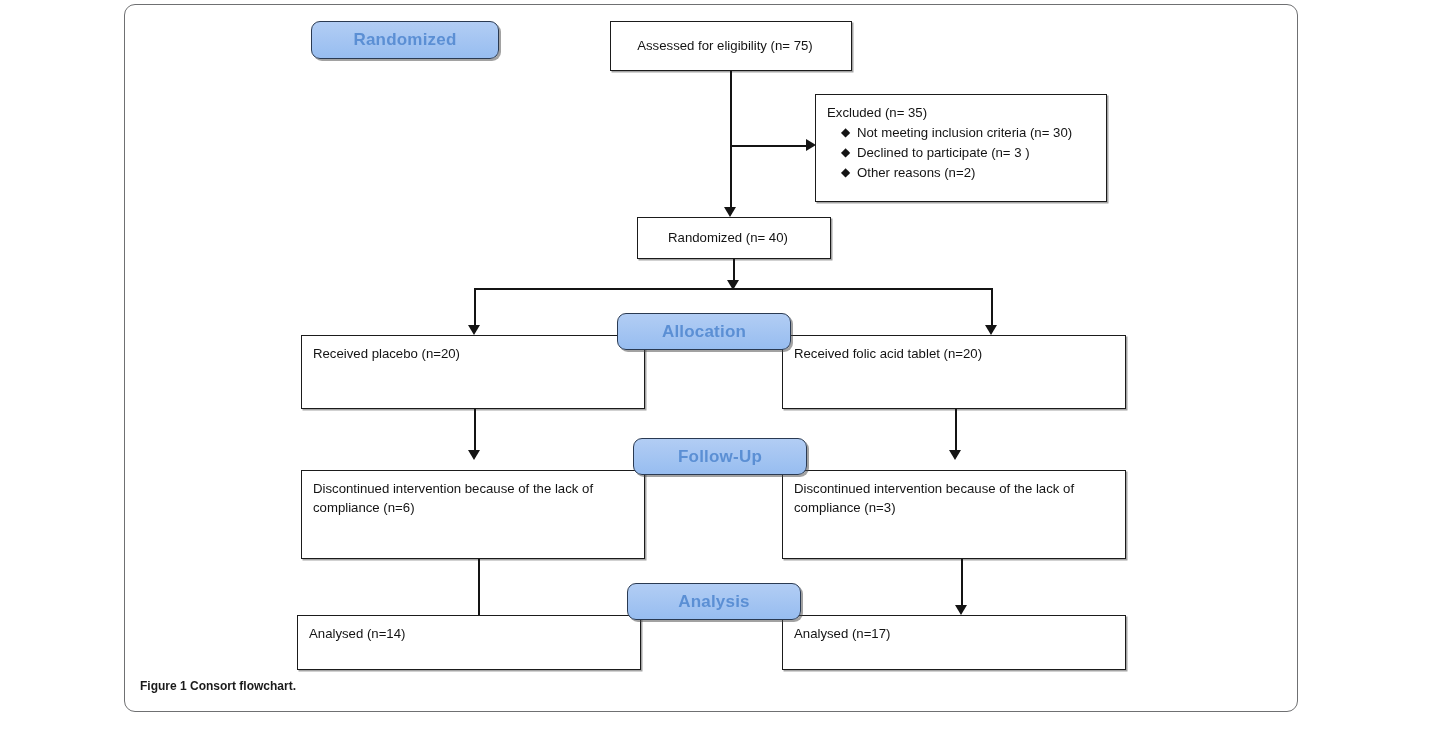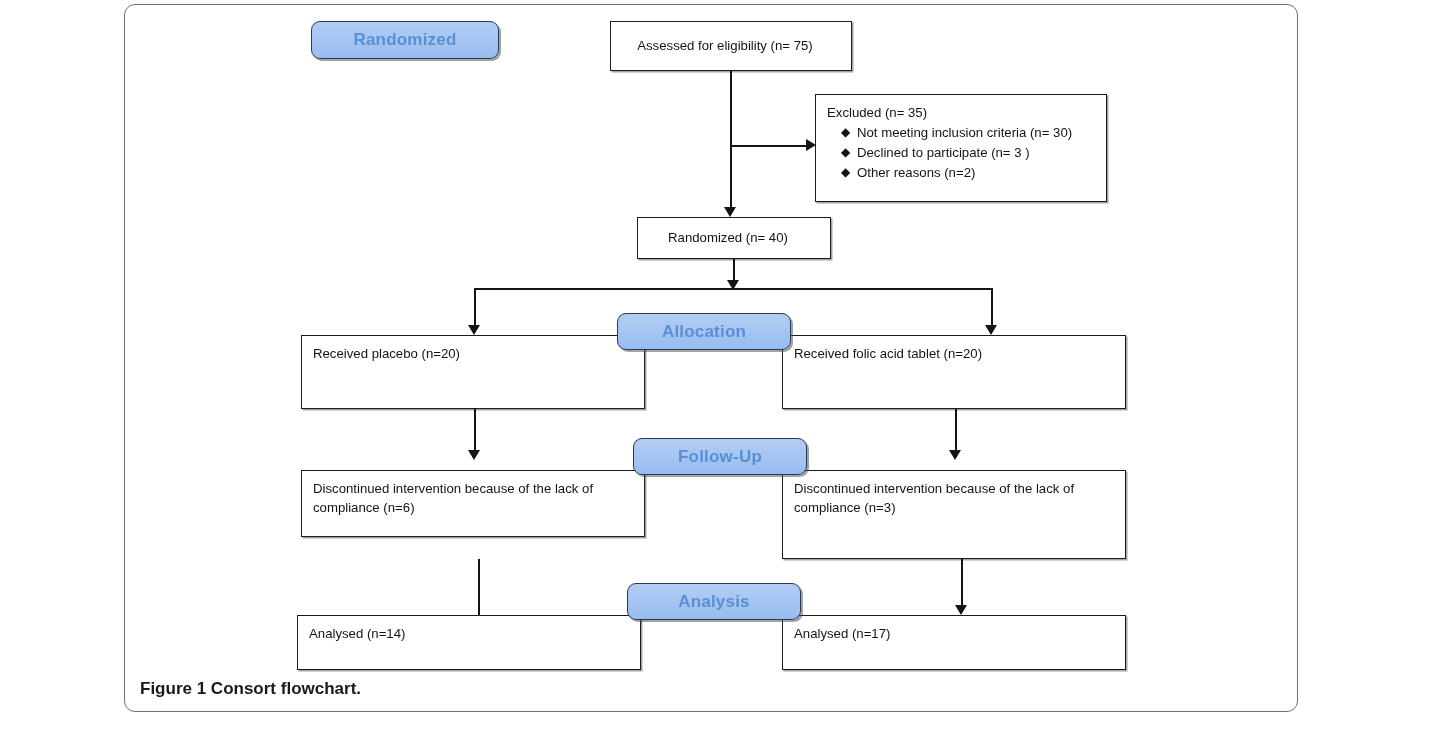--- a/index.html
+++ b/index.html
@@ -33,21 +33,21 @@
     background: #ffffff;
     box-sizing: border-box;
   }
 
   
   .caption {
     position: absolute;
     left: 140px;
     top: 679px;
     width: 1000px;
-    font-size: 17px;
+    font-size: 12px;
     color: #1a1a1a;
     white-space: nowrap;
   }
   .caption .caption-label {
     font-weight: bold;
   }
   .caption .caption-text {
     font-weight: bold;
   }
 
@@ -217,21 +217,21 @@
 
   <div class="vline" style="left:474px; top:409px; height:48px;"></div>
   <div class="arrow-down" style="left:468px; top:450px;"></div>
   <div class="vline" style="left:955px; top:409px; height:48px;"></div>
   <div class="arrow-down" style="left:949px; top:450px;"></div>
 
   <div class="stage-pill" style="left:625px; top:438px; width:174px; height:37px;margin-left:8px;">
     <span class="stage-text">Follow-Up</span>
   </div>
 
-  <div class="node" style="left:301px; top:470px; width:344px; height:67px;">
+  <div class="node" style="left:301px; top:470px; width:344px; height:89px;">
     <div class="node-text">Discontinued intervention because of the lack of compliance (n=6)</div>
   </div>
   <div class="node" style="left:782px; top:470px; width:344px; height:89px;">
     <div class="node-text">Discontinued intervention because of the lack of compliance (n=3)</div>
   </div>
 
   <div class="vline" style="left:478px; top:559px; height:56px;"></div>
   <div class="vline" style="left:961px; top:559px; height:52px;"></div>
   <div class="arrow-down" style="left:955px; top:605px;"></div>
 

